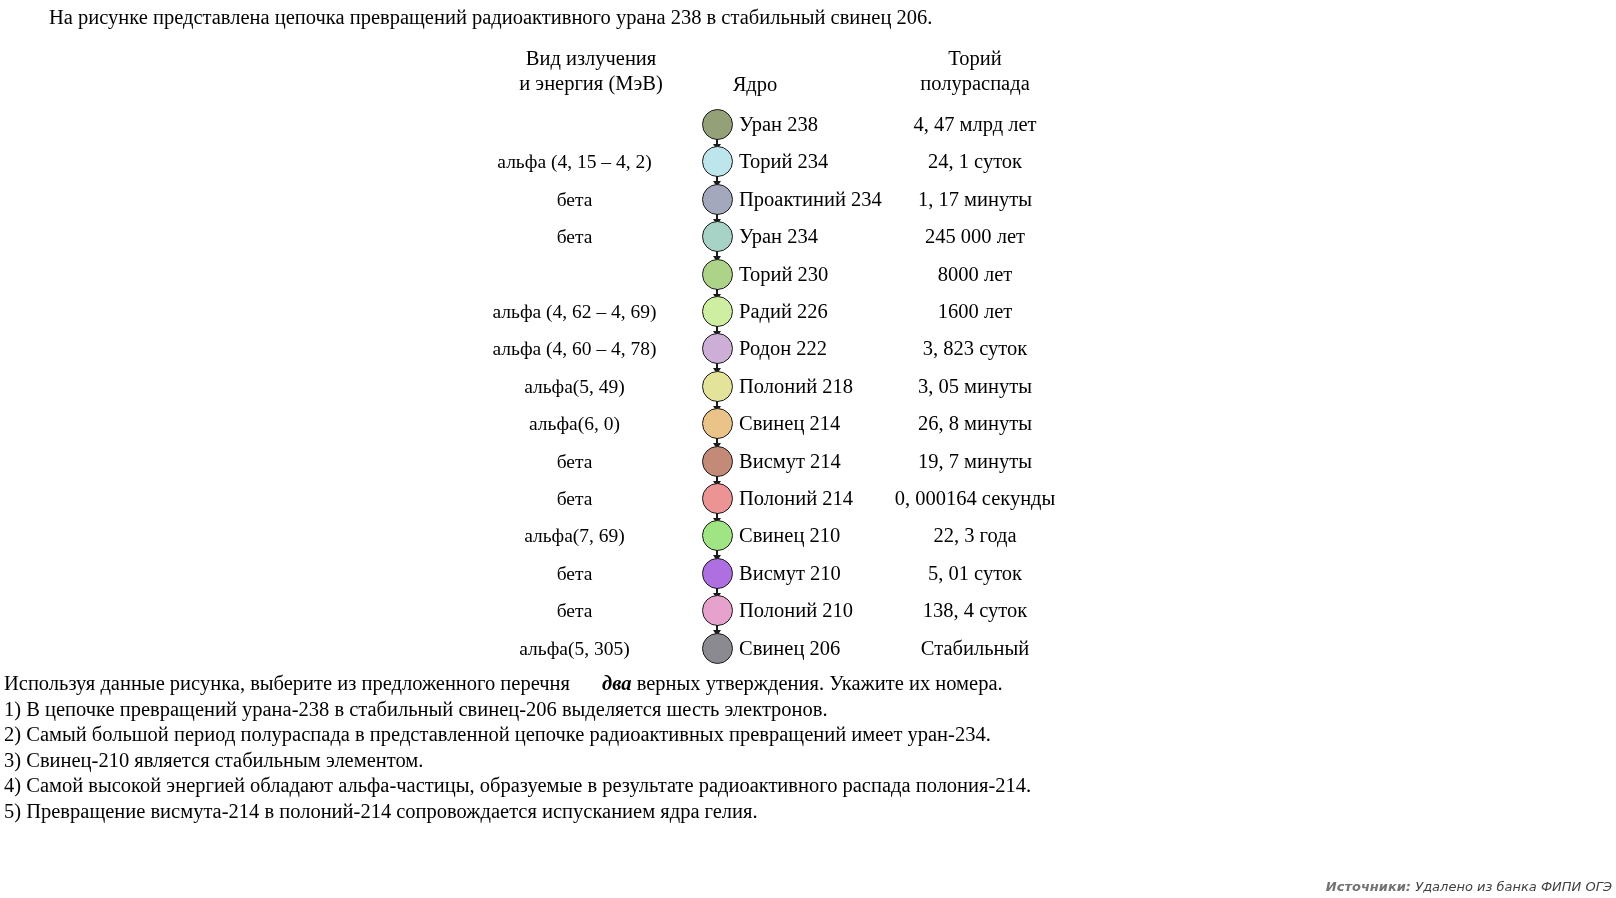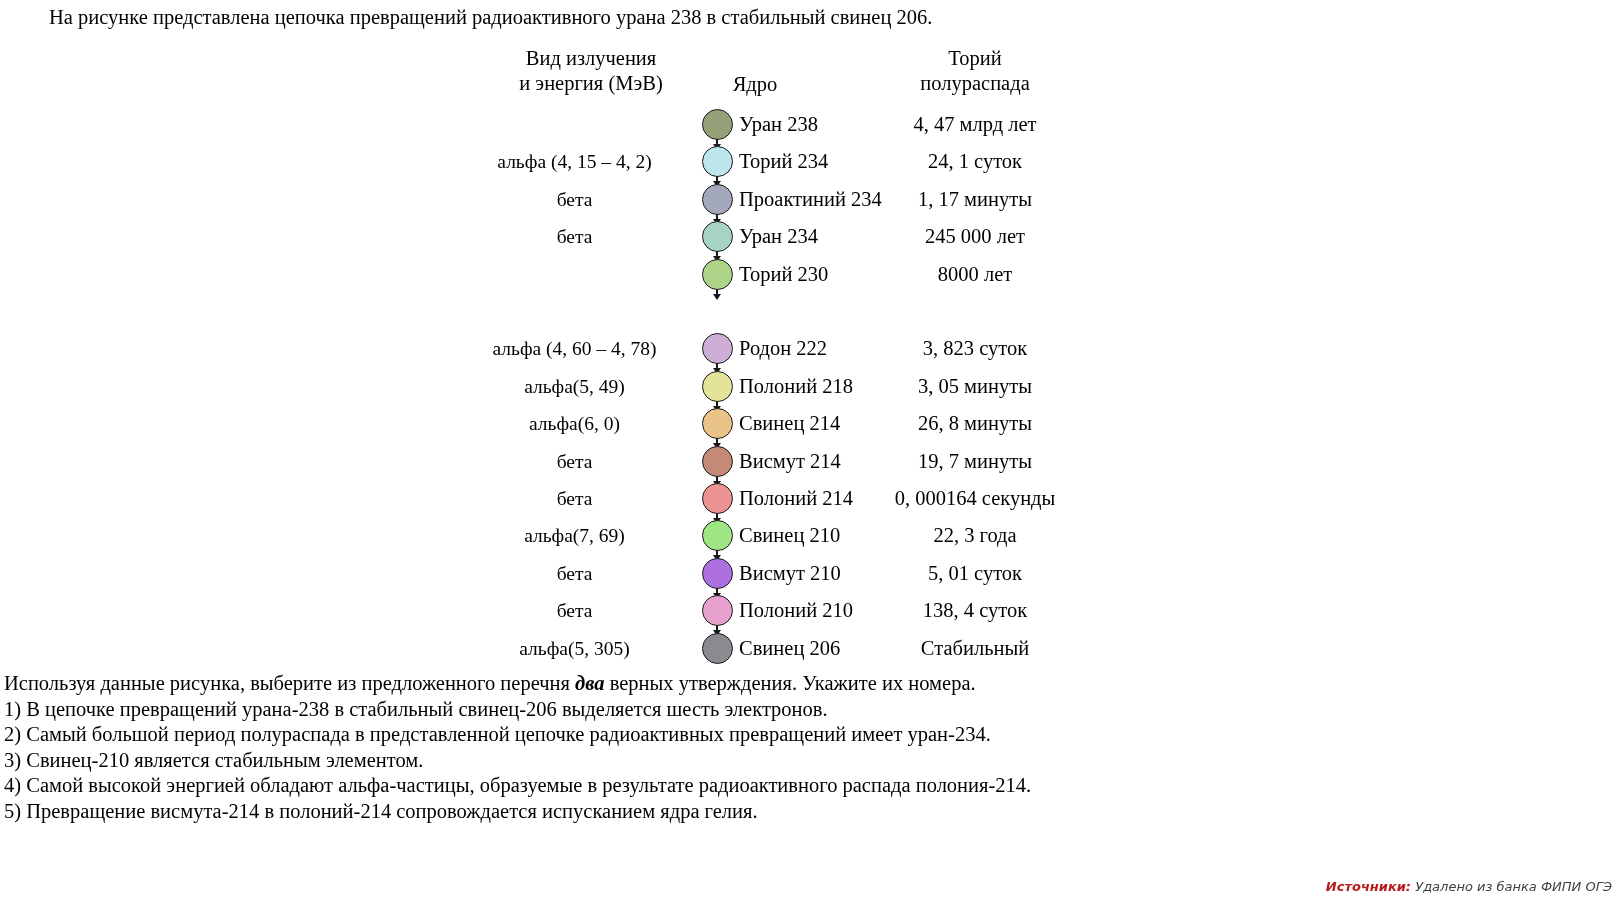--- a/index.html
+++ b/index.html
@@ -117,33 +117,33 @@
   
   #question {
     position: absolute;
     left: 4px;
     top: 671px;
     font-size: 20.5px;
     line-height: 25.6px;
     white-space: nowrap;
   }
   #question .stmt { display: block; }
-  #question em { font-style: italic; font-weight: bold; }
+  #question em { font-style: italic; font-weight: bold; margin-left: 27px; }
 
   
   #source {
     position: absolute;
     right: 4px;
     bottom: 4px;
     font-family: "DejaVu Sans", "Liberation Sans", sans-serif;
     font-size: 13px;
     font-style: italic;
     white-space: nowrap;
   }
-  #source .src-label { color: #b91c1c; font-weight: bold; }
+  #source .src-label { color: #737373; font-weight: bold; }
   #source .src-value { color: #404040; }
 </style>
 </head>
 <body>
 
 <div id="intro">На рисунке представлена цепочка превращений радиоактивного урана 238 в стабильный свинец 206.</div>
 
 <div id="diagram">
 
   <div class="col-headers">
@@ -185,20 +185,27 @@
         <div class="node" style="background: rgb(167, 211, 198);"></div>
         <div class="arrow"></div>
         <div class="nucleus">Уран 234</div>
         <div class="halflife">245 000 лет</div>
       </div>
       <div class="row" style="top: 149.6px;">
         <div class="node" style="background: rgb(173, 211, 137);"></div>
         <div class="arrow"></div>
         <div class="nucleus">Торий 230</div>
         <div class="halflife">8000 лет</div>
+      </div>
+      <div class="row" style="top: 187px;">
+        <div class="emission">альфа (4, 62 – 4, 69)</div>
+        <div class="node" style="background: rgb(206, 238, 162);"></div>
+        <div class="arrow"></div>
+        <div class="nucleus">Радий 226</div>
+        <div class="halflife">1600 лет</div>
       </div>
       <div class="row" style="top: 224.4px;">
         <div class="emission">альфа (4, 60 – 4, 78)</div>
         <div class="node" style="background: rgb(205, 174, 214);"></div>
         <div class="arrow"></div>
         <div class="nucleus">Родон 222</div>
         <div class="halflife">3, 823 суток</div>
       </div>
       <div class="row" style="top: 261.8px;">
         <div class="emission">альфа(5, 49)</div>

